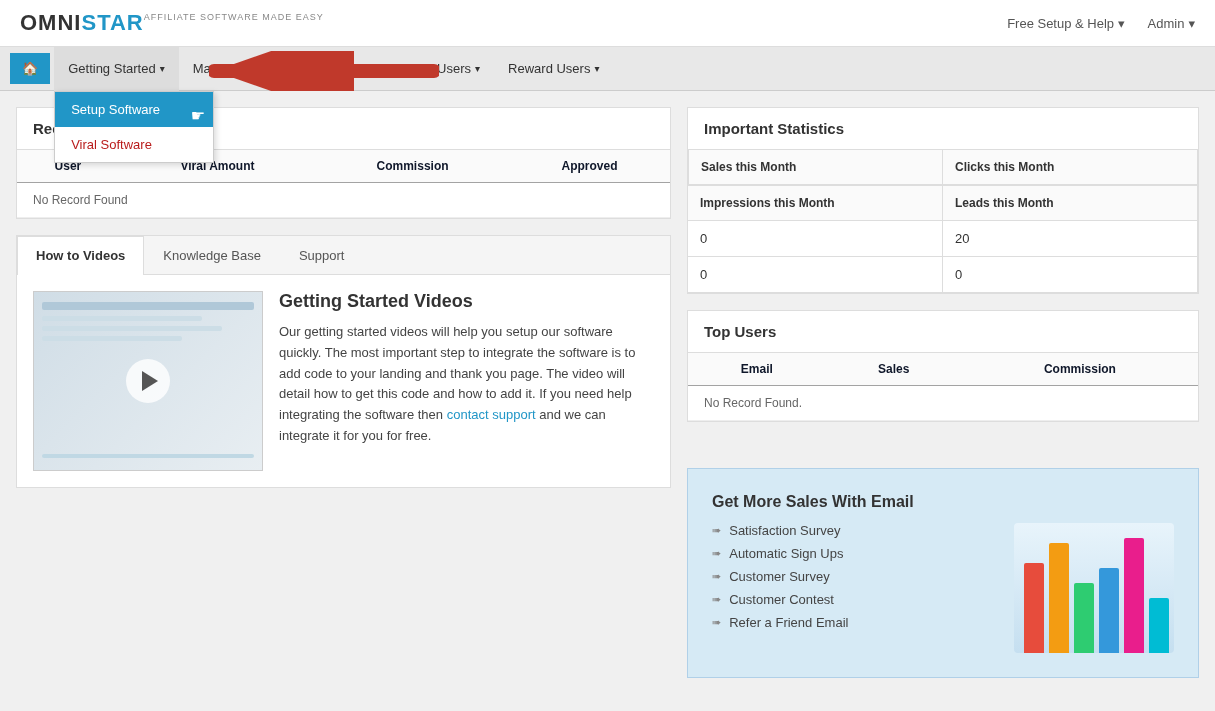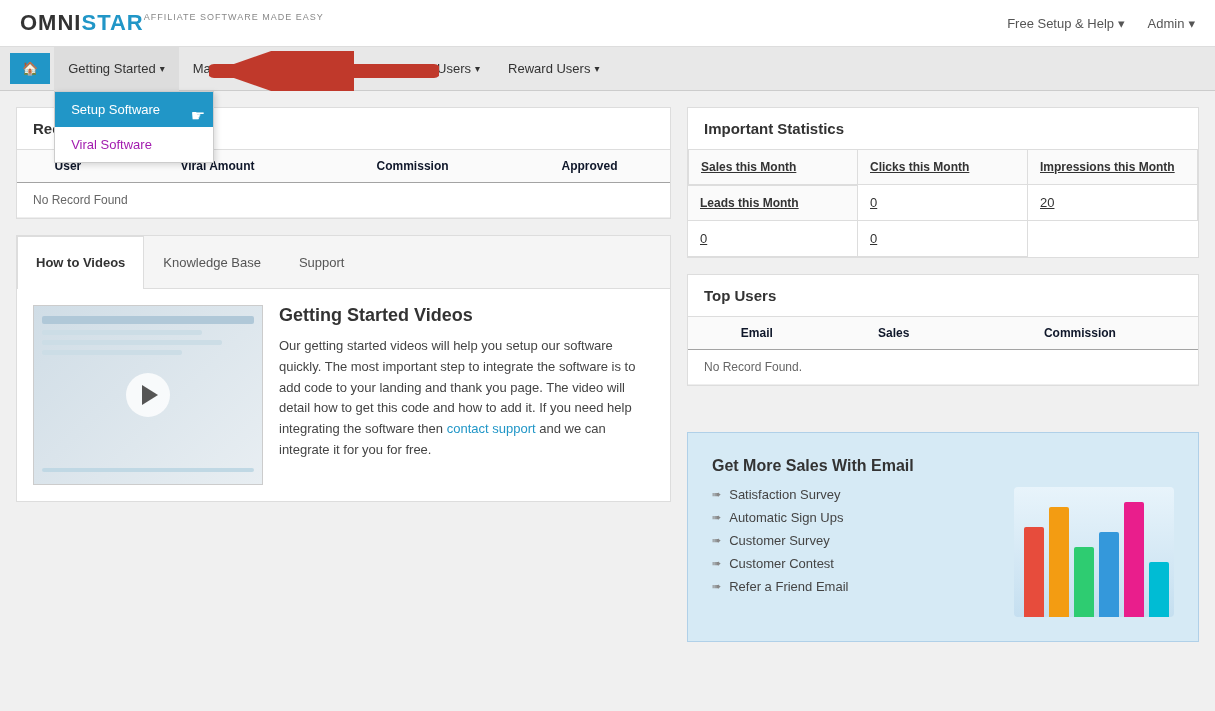--- a/index.html
+++ b/index.html
@@ -17,55 +17,55 @@
 
     
     #nav { background: #e8e8e8; border-bottom: 1px solid #ccc; display: flex; align-items: center; padding: 0 10px; height: 44px; position: relative; }
     .nav-home { background: #2196c7; color: #fff; padding: 8px 12px; display: flex; align-items: center; justify-content: center; margin-right: 4px; cursor: pointer; }
     .nav-item { padding: 16px 14px; height: 44px; display: flex; align-items: center; cursor: pointer; font-size: 13px; color: #333; position: relative; }
     .nav-item:hover, .nav-item.active { background: #ddd; }
     .nav-item .arrow { font-size: 10px; margin-left: 4px; }
 
     
     .dropdown-menu { position: absolute; top: 44px; left: 0; background: #fff; border: 1px solid #ccc; z-index: 999; min-width: 160px; box-shadow: 2px 2px 6px rgba(0,0,0,0.15); }
-    .dropdown-item { padding: 10px 16px; cursor: pointer; color: #a21caf; display: block; }
+    .dropdown-item { padding: 10px 16px; cursor: pointer; color: #b91c1c; display: block; }
     .dropdown-item.active-item { background: #2196c7; color: #fff; }
 
     
     #main { display: flex; gap: 16px; padding: 16px; max-width: 1215px; }
     #left { flex: 1; }
     #right { width: 512px; }
 
     
     .card { background: #fff; border: 1px solid #ddd; margin-bottom: 16px; }
     .card-title { font-size: 15px; font-weight: bold; padding: 12px 16px; color: #333; }
 
     
     table { width: 100%; border-collapse: collapse; }
     th { background: #fafafa; padding: 9px 12px; text-align: center; font-weight: bold; font-size: 12px; color: #0f172a; border-bottom: 1px solid #a3a3a3; border-top: 1px solid #ddd; }
     td { padding: 10px 16px; font-size: 12px; border-bottom: 1px solid #eee; color: #666; }
 
     
     .tabs { display: flex; border-bottom: 1px solid #ddd; background: #f5f5f5; }
-    .tab { padding: 18px 18px; cursor: pointer; font-size: 13px; color: #555; border: 1px solid transparent; border-bottom: none; }
+    .tab { padding: 11px 18px; cursor: pointer; font-size: 13px; color: #555; border: 1px solid transparent; border-bottom: none; }
     .tab.active { background: #fff; border-color: #ddd; border-bottom-color: #fff; color: #333; font-weight: bold; margin-bottom: -1px; }
     .tab-content { padding: 16px; display: flex; gap: 16px; }
 
     
     .video-thumb { width: 230px; min-width: 230px; height: 180px; background: #e8eef2; border: 1px solid #ccc; display: flex; align-items: center; justify-content: center; position: relative; overflow: hidden; }
     .video-thumb-inner { width: 100%; height: 100%; background: linear-gradient(135deg, #d0dde6 0%, #e8eef2 100%); display: flex; flex-direction: column; align-items: center; justify-content: center; position: relative; }
     .play-btn { width: 44px; height: 44px; background: rgba(255,255,255,0.8); border-radius: 50%; display: flex; align-items: center; justify-content: center; cursor: pointer; }
     .play-btn::after { content: ''; border-left: 16px solid #555; border-top: 10px solid transparent; border-bottom: 10px solid transparent; margin-left: 4px; }
 
     .video-text h3 { font-size: 18px; font-weight: bold; margin-bottom: 10px; color: #333; }
     .video-text p { font-size: 13px; color: #444; line-height: 1.6; }
     .video-text a { color: #2196c7; text-decoration: none; }
 
     
-    .stats-grid { display: grid; grid-template-columns: 1fr 1fr 1fr; text-decoration: underline; }
+    .stats-grid { display: grid; grid-template-columns: 1fr 1fr; }
     .stats-header-cell { padding: 10px 12px; font-weight: bold; font-size: 12px; border-right: 1px solid #ddd; border-top: 1px solid #ddd; border-bottom: 1px solid #ddd; background: #fafafa; }
     .stats-header-cell:first-child { border-left: 1px solid #ddd; }
     .stats-val-cell { padding: 10px 12px; font-size: 13px; border-right: 1px solid #ddd; border-bottom: 1px solid #ddd; }
     .stats-val-cell:first-child { border-left: 1px solid #ddd; }
 
     
     .email-card { background: #d6eaf5; border: 1px solid #b0d0e8; padding: 24px; margin-top: 46px; }
     .email-card-title { font-size: 16px; font-weight: bold; color: #333; margin-bottom: 12px; }
     .email-card-content { display: flex; align-items: flex-start; gap: 12px; }
     .email-list { flex: 1; }

